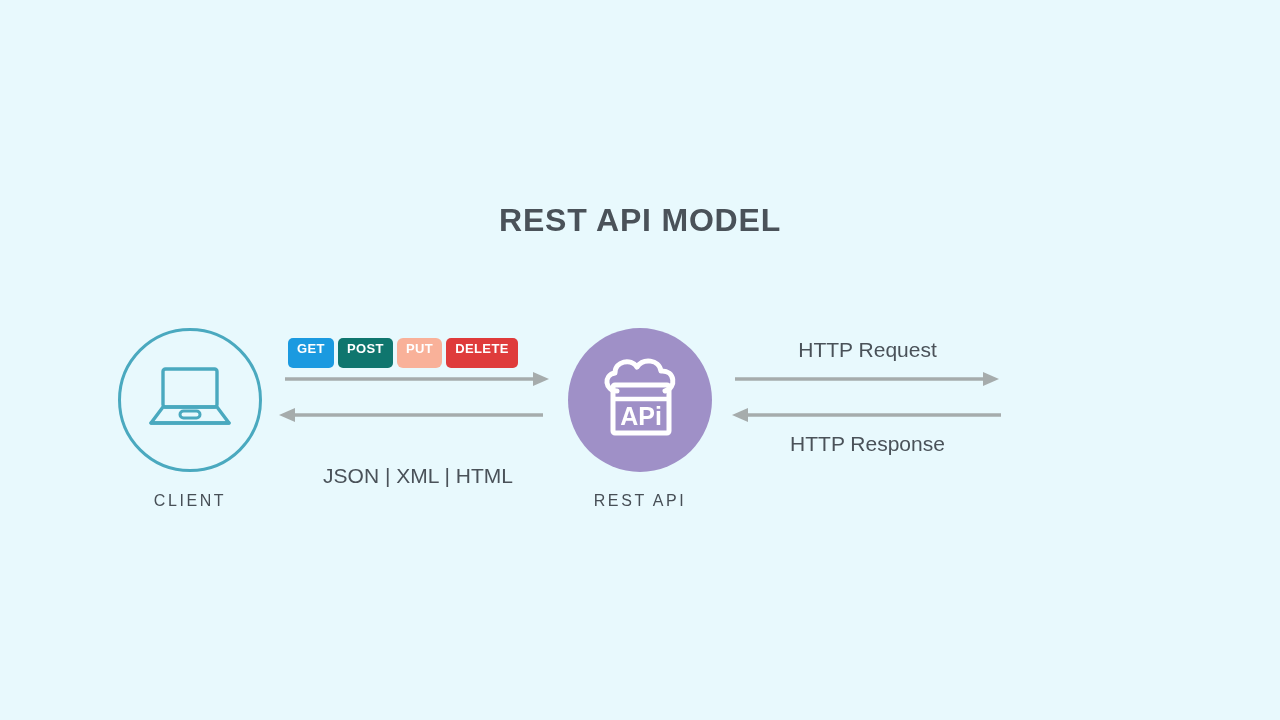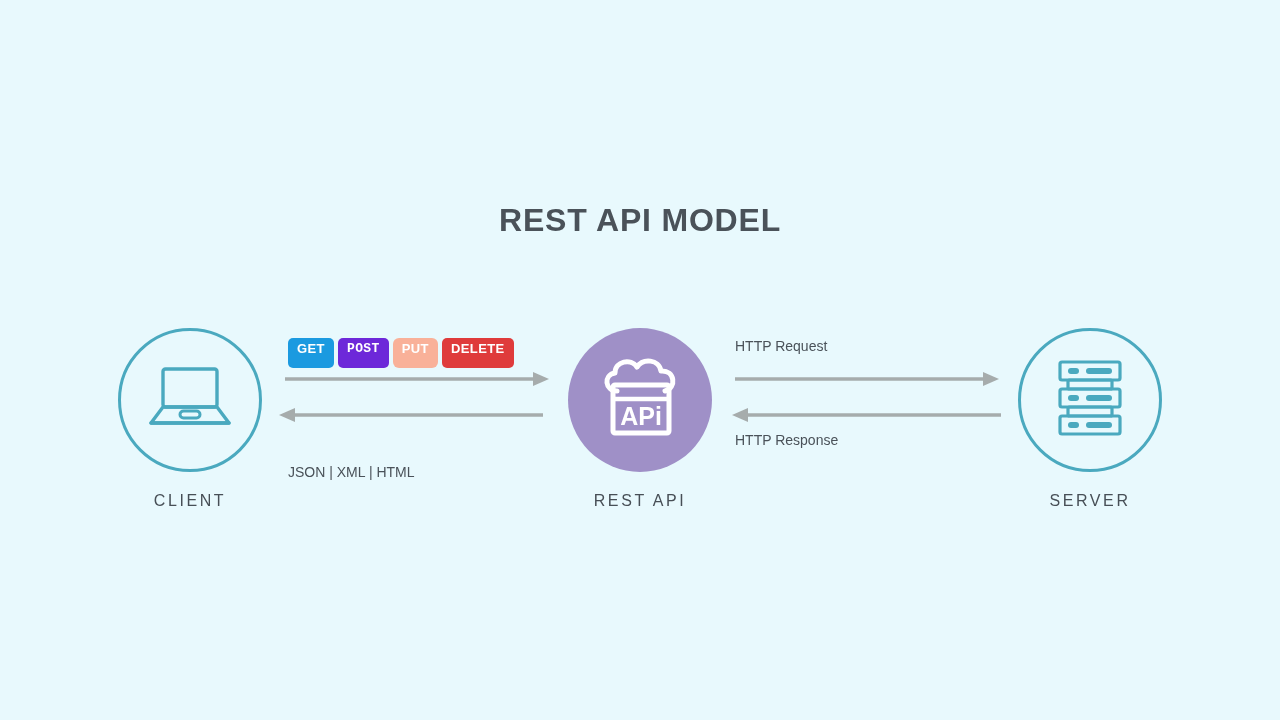--- a/index.html
+++ b/index.html
@@ -84,41 +84,42 @@
     border-radius: 5px;
     font-size: 13px;
     font-weight: bold;
     letter-spacing: 0.4px;
     color: #ffffff;
     padding: 4px 9px 13px 9px;
     line-height: 1;
     white-space: nowrap;
   }
   .badge-get    { background: #1b9ae0; }
-  .badge-post   { background: #6d28d9; font-family: Liberation Mono, monospace; }
+  .badge-post   { background: #0f766e; }
   .badge-put    { background: #f9b199; border-radius: 6px; }
   .badge-delete { background: #df3b3b; }
 
   
   .arrow {
     position: absolute;
     height: 14px;
   }
   .arrow svg { display: block; }
 
   #arrow-left-top     { left: 285px; top: 372px; }
   #arrow-left-bottom  { left: 278px; top: 408px; }
   #arrow-right-top    { left: 735px; top: 372px; }
   #arrow-right-bottom { left: 731px; top: 408px; }
 
   
   .caption {
     position: absolute;
-    font-size: 14px;
+    font-size: 21px;
     color: #4a5259;
+    text-align: center;
     white-space: nowrap;
   }
   #caption-response-body { left: 288px; top: 432px; width: 260px; margin-top: 32px; }
   #caption-http-request  { left: 735px; top: 338px; width: 265px; }
   #caption-http-response { left: 735px; top: 432px; width: 265px; }
 </style>
 </head>
 <body>
 
 <div id="stage">
@@ -153,44 +154,20 @@
           <rect x="16" y="28" width="56" height="48" rx="2" fill="none" stroke="#ffffff" stroke-width="5"></rect>
           <line x1="16" y1="42" x2="72" y2="42" stroke="#ffffff" stroke-width="4.5"></line>
 
           <text x="44" y="68" font-family="'Liberation Sans', sans-serif" font-size="25" font-weight="bold" fill="#ffffff" text-anchor="middle">APi</text>
         </svg>
       </span>
     </div>
     <div class="node-label">REST API</div>
   </div>
 
-  <div class="node" id="node-server">
-    <div class="node-circle circle-outline">
-      <span>
-        <svg width="72" height="80" viewBox="0 0 72 80">
-          <g fill="none" stroke="#4aa9bf" stroke-width="3.2">
-            <rect x="6" y="4" width="60" height="18" rx="2"></rect>
-            <rect x="6" y="31" width="60" height="18" rx="2"></rect>
-            <rect x="6" y="58" width="60" height="18" rx="2"></rect>
-            <rect x="14" y="22" width="44" height="9" rx="1.6"></rect>
-            <rect x="14" y="49" width="44" height="9" rx="1.6"></rect>
-          </g>
-          <g fill="#4aa9bf">
-            <rect x="14" y="10" width="11" height="6" rx="3"></rect>
-            <rect x="32" y="10" width="26" height="6" rx="3"></rect>
-            <rect x="14" y="37" width="11" height="6" rx="3"></rect>
-            <rect x="32" y="37" width="26" height="6" rx="3"></rect>
-            <rect x="14" y="64" width="11" height="6" rx="3"></rect>
-            <rect x="32" y="64" width="26" height="6" rx="3"></rect>
-          </g>
-        </svg>
-      </span>
-    </div>
-    <div class="node-label">SERVER</div>
-  </div>
 
   <div class="methods">
     <span class="badge badge-get">GET</span>
     <span class="badge badge-post">POST</span>
     <span class="badge badge-put">PUT</span>
     <span class="badge badge-delete">DELETE</span>
   </div>
 
   <div class="arrow" id="arrow-left-top">
     <svg width="265" height="14" viewBox="0 0 265 14">

